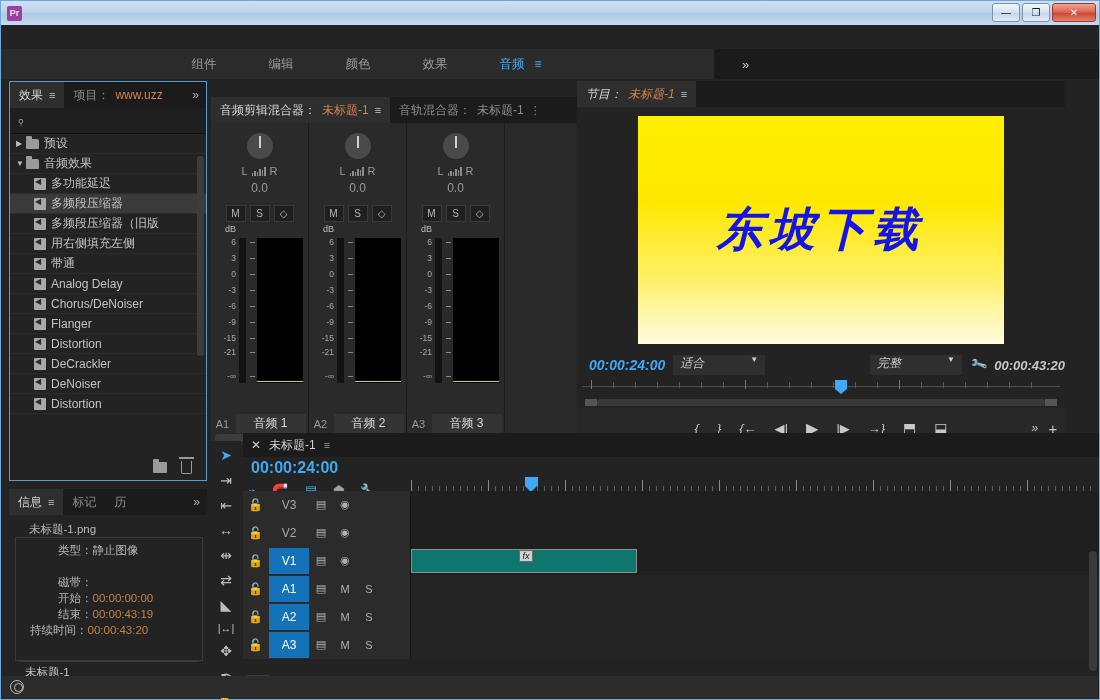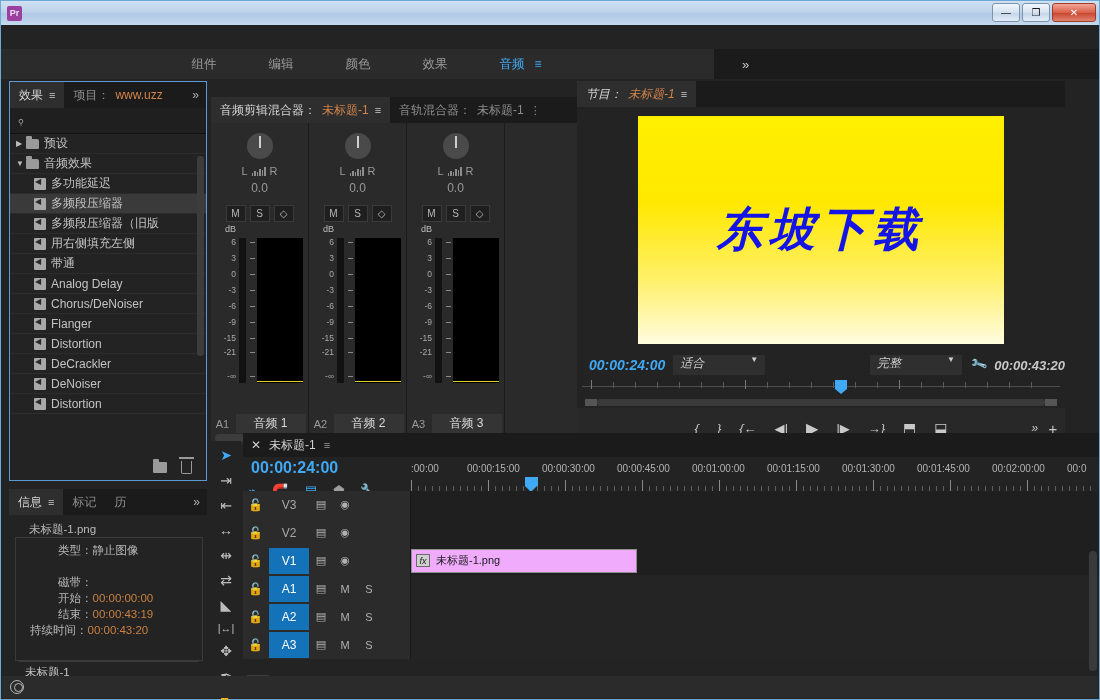--- a/index.html
+++ b/index.html
@@ -264,23 +264,23 @@
   .trk-head { width: 168px; height: 28px; display: flex; align-items: center;
               background: #2b2b2b; border-right: 1px solid #171717; }
   .lock { width: 26px; text-align: center; color: #b0b0b0; font-size: 12px; }
   .trk-label { width: 40px; height: 26px; display: flex; align-items: center;
                justify-content: center; font-size: 12px; color: #a8a8a8; }
   .trk-label.on { background: #1473b8; color: #ffffff; }
   .trk-ic { width: 24px; display: flex; align-items: center; justify-content: center;
             color: #b0b0b0; font-size: 11px; }
   .trk-lane { flex: 1; height: 28px; position: relative; background: #1f1f1f; }
   .trk.audio .trk-lane { background: #242424; }
-  .clip { position: absolute; left: 0; top: 2px; height: 24px; background: #f0abfc;
+  .clip { position: absolute; left: 0; top: 2px; height: 24px; background: #0f766e;
           border: 1px solid #8f8f8f; display: flex; align-items: center;
-          padding-left: 4px; gap: 6px; font-size: 11px; color: #1b1b1b; }
+          padding-left: 4px; gap: 21px; font-size: 11px; color: #1b1b1b; flex-direction: column; }
   .clip-fx { width: 14px; height: 13px; border: 1px solid #6b6b6b; background:#cfcfcf;
              font-size: 9px; font-style: italic; display:flex;align-items:center;
              justify-content:center; color:#222; }
   .tl-bottom { position: absolute; left: 0; right: 0; bottom: 0; height: 16px;
                background: #232323; }
   .tl-bottom .grip { position: absolute; left: 4px; top: 2px; width: 22px; height: 11px;
                      background: #3c3c3c;}
   .tl-bottom .bar { position: absolute; left: 30px; width: 380px; top: 3px; height: 9px;
                     background: #3a3a3a; border-radius: 4px;}
   .right-scroll { position: absolute; right: 2px; top: 60px; width: 8px; height: 120px;
@@ -723,32 +723,20 @@
       <div class="tl-tc">00:00:24:00</div>
       <div class="tl-tools">
         <span class="tlt">⌁</span>
         <span class="tlt" style="font-weight:bold">🧲</span>
         <span class="tlt">▤</span>
         <span class="tlt gray">⬟</span>
         <span class="tlt gray">🔧</span>
       </div>
 
       <div class="tl-ruler">
-        <div class="tl-ruler-labels">
-          <span style="left:0px">:00:00</span>
-          <span style="left:56px">00:00:15:00</span>
-          <span style="left:131px">00:00:30:00</span>
-          <span style="left:206px">00:00:45:00</span>
-          <span style="left:281px">00:01:00:00</span>
-          <span style="left:356px">00:01:15:00</span>
-          <span style="left:431px">00:01:30:00</span>
-          <span style="left:506px">00:01:45:00</span>
-          <span style="left:581px">00:02:00:00</span>
-          <span style="left:656px">00:0</span>
-        </div>
         <div class="tl-ticks">
           <i class="maj" style="left:0px"></i>
           <i style="left:7px"></i>
             <i style="left:14px"></i>
             <i style="left:21px"></i>
             <i style="left:28px"></i>
           <i style="left:35px"></i>
             <i style="left:42px"></i>
             <i style="left:49px"></i>
             <i style="left:56px"></i>

